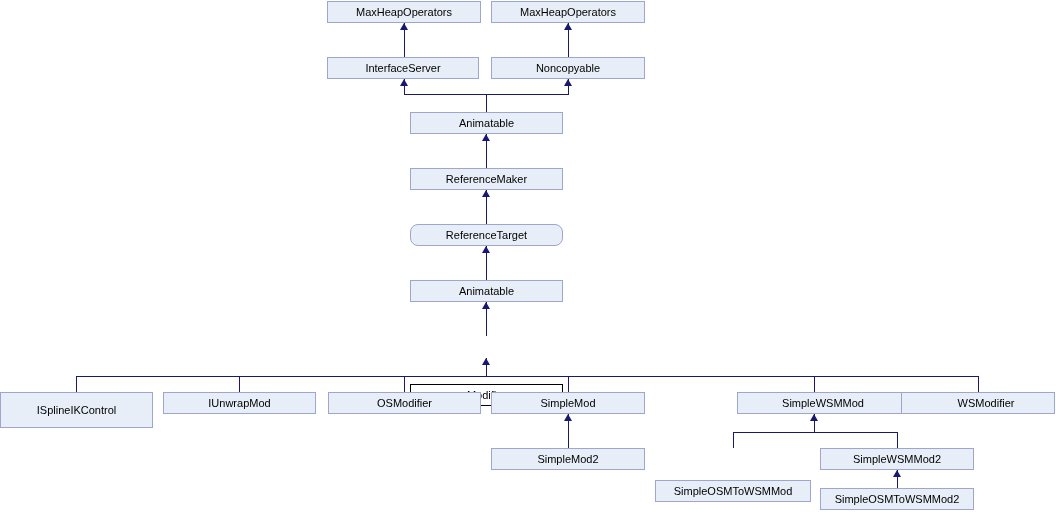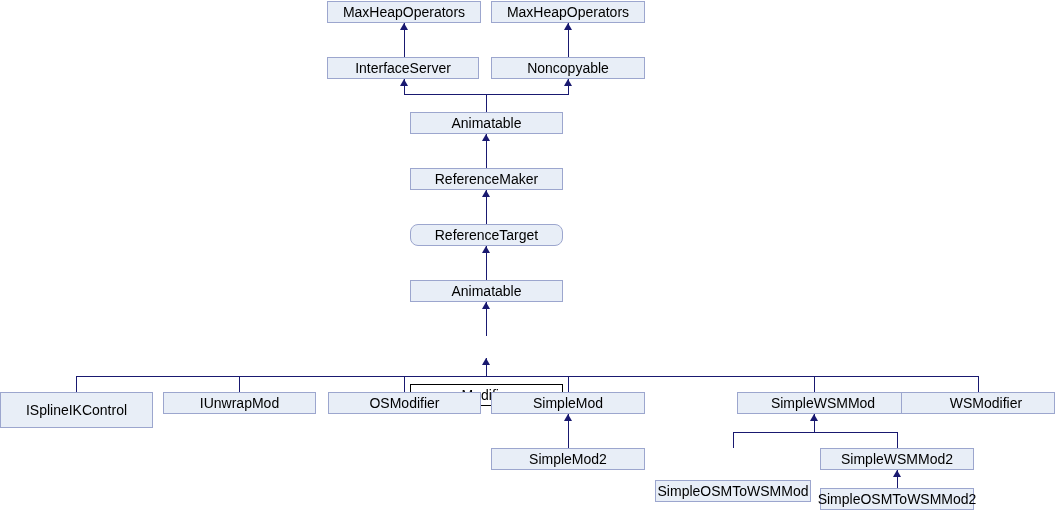--- a/index.html
+++ b/index.html
@@ -13,21 +13,21 @@
     height: 528px;
     overflow: hidden;
     font-family: "Liberation Sans", sans-serif;
   }
   .node {
     position: absolute;
     box-sizing: border-box;
     background: var(--node-fill);
     border: 1px solid var(--node-border);
     color: var(--text-color);
-    font-size: 14px;
+    font-size: 11px;
     line-height: 20px;
     text-align: left;
     display: flex;
     align-items: center;
     justify-content: center;
     white-space: nowrap;
     cursor: pointer;
   }
   .node.hl {
     background: var(--hl-fill);

